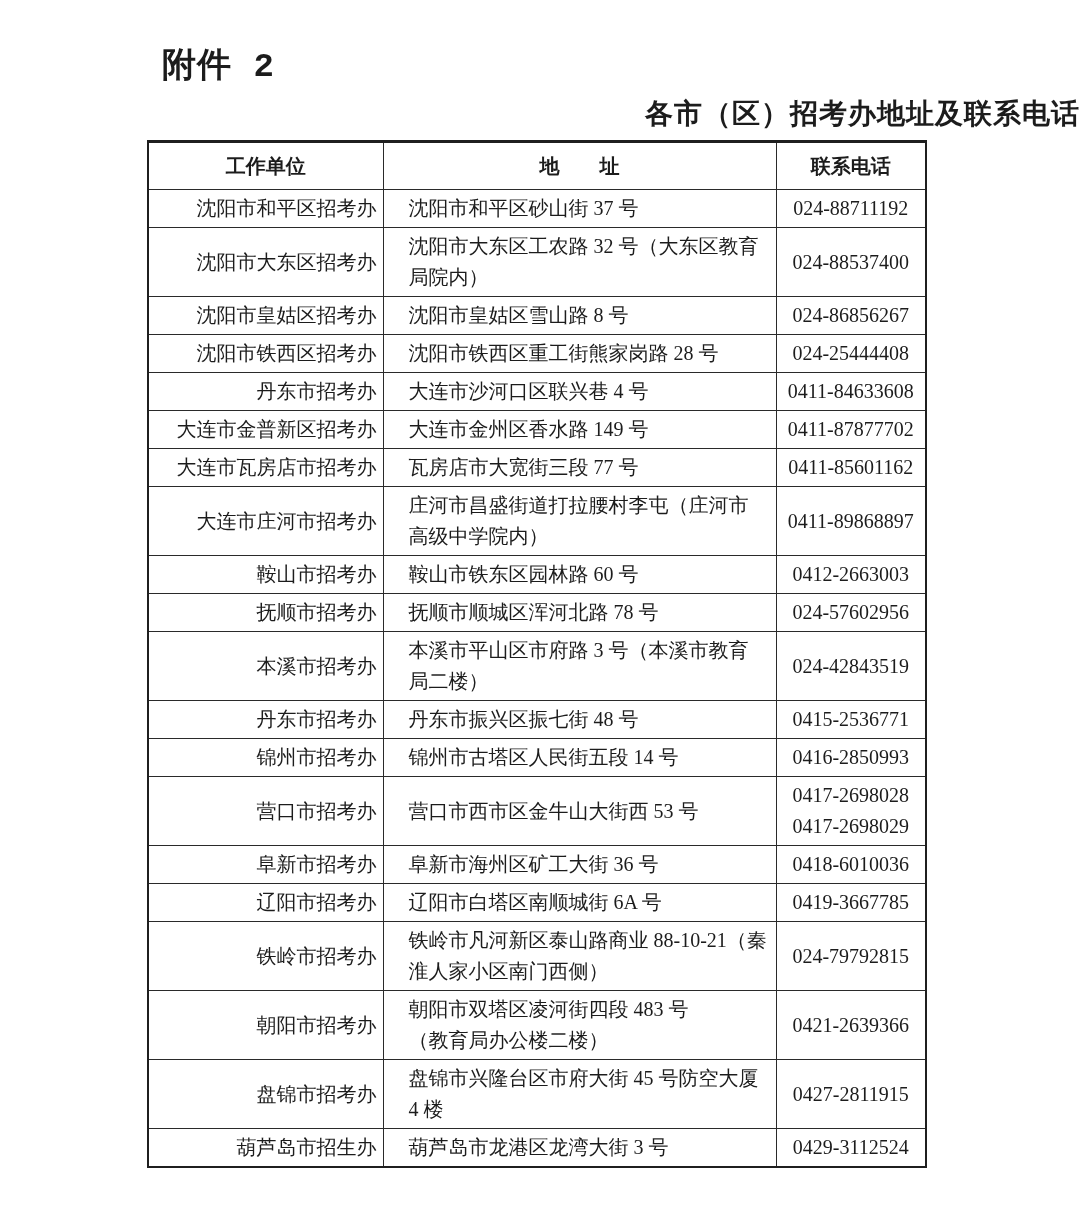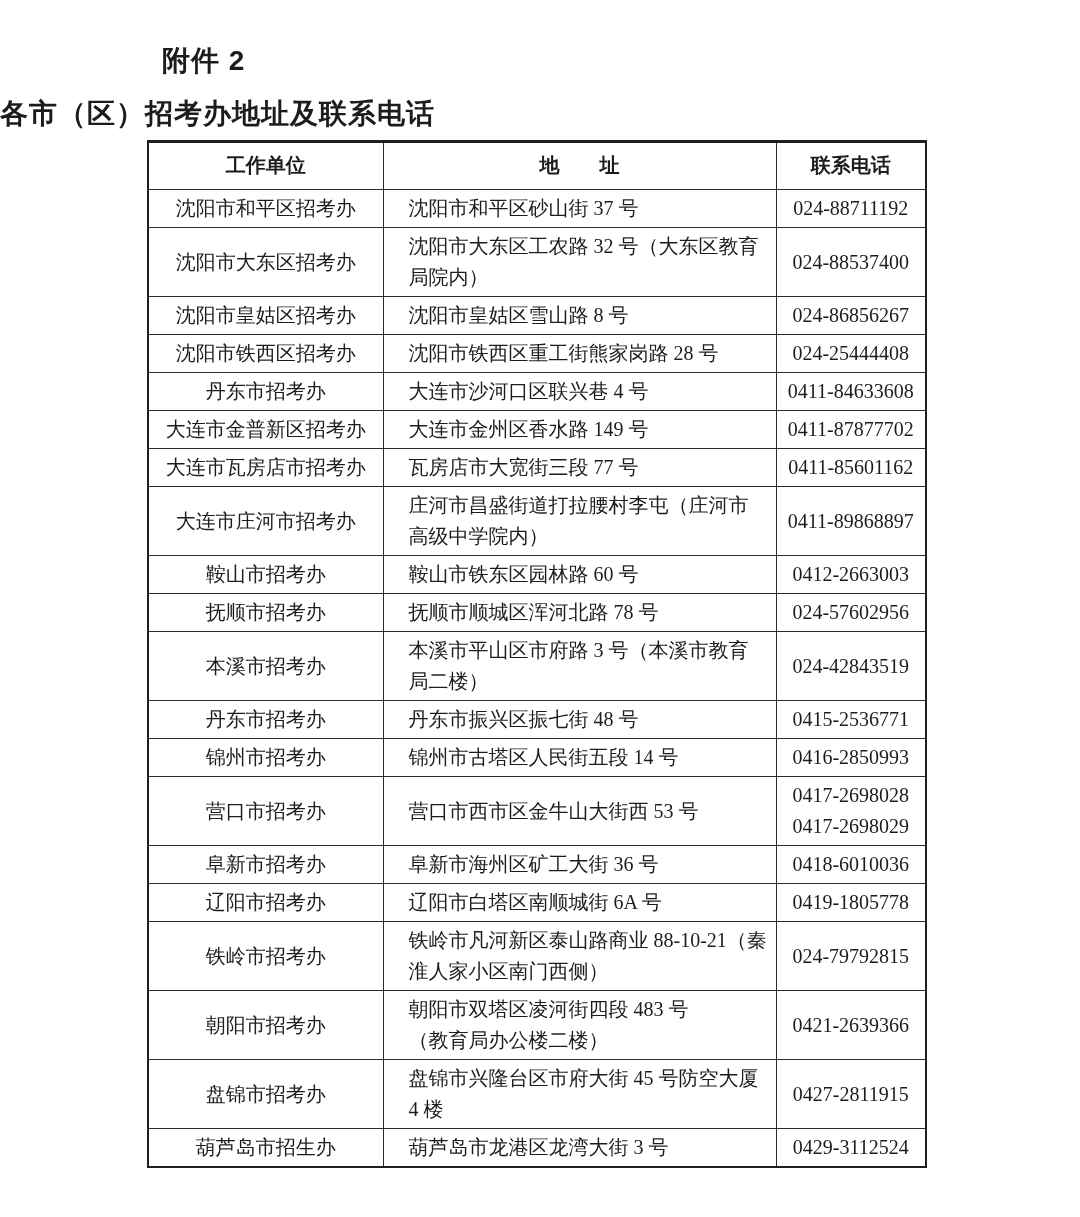--- a/index.html
+++ b/index.html
@@ -12,31 +12,31 @@
     height: 1217px;
     position: relative;
     font-family: "Liberation Serif", "DejaVu Serif", serif;
     color: #1c1c1c;
     overflow: hidden;
   }
   .attachment-label {
     position: absolute;
     left: 162px;
     top: 42px;
-    font-family: Liberation Sans, sans-serif;
+    font-family: Liberation Mono, monospace;
     font-weight: bold;
-    font-size: 28px;
+    font-size: 34px;
     letter-spacing: 1px;
   }
   .doc-title {
     position: absolute;
     left: 0;
     top: 95px;
     width: 1080px;
-    text-align: left;
+    text-align: right;
     font-family: "Liberation Sans", "DejaVu Sans", sans-serif;
     font-weight: bold;
     font-size: 28px;
     letter-spacing: 1px;
   }
   .table-wrap {
     position: absolute;
     left: 147px;
     top: 140px;
   }
@@ -49,31 +49,31 @@
   }
   th, td {
     border: 1px solid #2a2a2a;
     font-size: 20px;
     line-height: 31px;
     vertical-align: middle;
     padding: 3px 6px;
     word-break: break-word;
   }
   thead th {
-    font-family: Liberation Mono, monospace;
+    font-family: Liberation Serif, serif;
     font-weight: bold;
     text-align: center;
     height: 46px;
     padding: 0 4px;
   }
   col.c-unit    { width: 235px; }
   col.c-address { width: 393px; }
   col.c-phone   { width: 150px; }
   td.unit-cell {
-    text-align: center;
+    text-align: right;
     margin-left: 19px;
   }
   td.address-cell {
     text-align: left;
     padding-left: 25px;
     padding-right: 8px;
     white-space: pre-line;
   }
   td.phone-cell {
     text-align: center;
@@ -175,21 +175,21 @@
 0417-2698029</td>
         </tr>
         <tr>
           <td class="unit-cell">阜新市招考办</td>
           <td class="address-cell">阜新市海州区矿工大街 36 号</td>
           <td class="phone-cell">0418-6010036</td>
         </tr>
         <tr>
           <td class="unit-cell">辽阳市招考办</td>
           <td class="address-cell">辽阳市白塔区南顺城街 6A 号</td>
-          <td class="phone-cell">0419-1805778</td>
+          <td class="phone-cell">0419-3667785</td>
         </tr>
         <tr>
           <td class="unit-cell">铁岭市招考办</td>
           <td class="address-cell">铁岭市凡河新区泰山路商业 88-10-21（秦淮人家小区南门西侧）</td>
           <td class="phone-cell">024-79792815</td>
         </tr>
         <tr>
           <td class="unit-cell">朝阳市招考办</td>
           <td class="address-cell">朝阳市双塔区凌河街四段 483 号
 （教育局办公楼二楼）</td>

